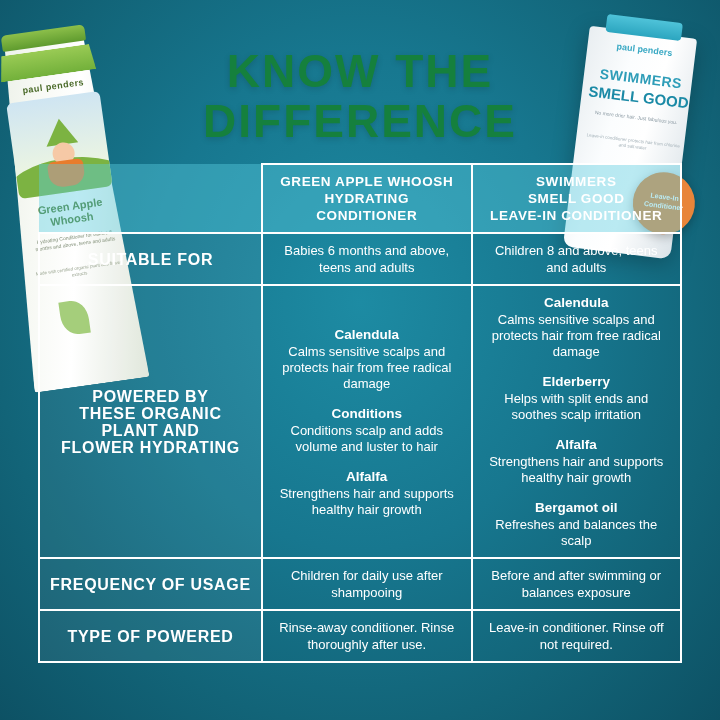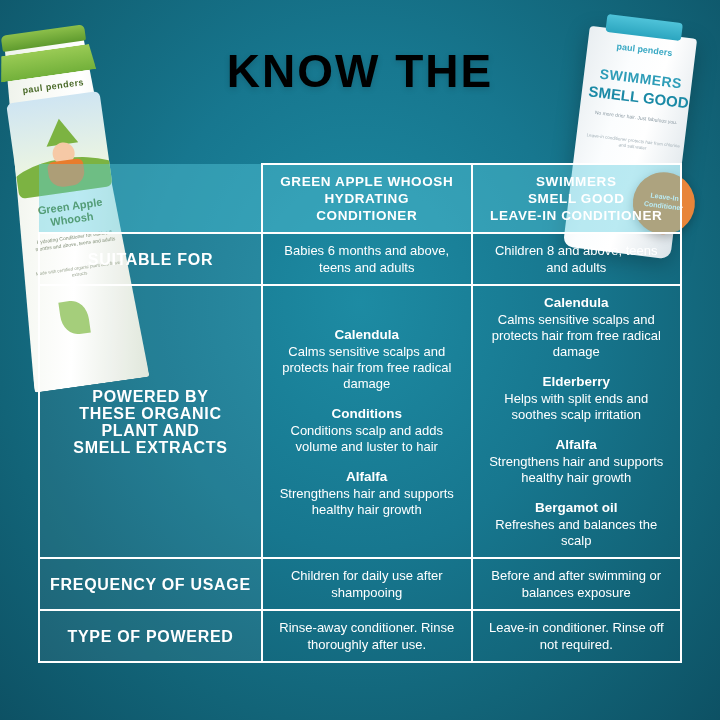--- a/index.html
+++ b/index.html
@@ -226,21 +226,21 @@
     font-weight: bold;
     line-height: 9px;
   }
 
   
   .heading {
     position: absolute;
     left: 0; right: 0;
     top: 46px;
     text-align: center;
-    color: #000000;
+    color: #15803d;
     font-size: 46px;
     font-weight: bold;
     letter-spacing: 2px;
     line-height: 50px;
     z-index: 3;
     text-shadow: 0 2px 6px rgba(0,0,0,.15);
   }
 
   
   .table-wrap {
@@ -328,20 +328,21 @@
   <div class="smell">SMELL GOOD</div>
   <div class="tiny">No more drier hair. Just fabulous you.</div>
   <div class="tiny2">Leave-in conditioner protects hair from chlorine and salt water</div>
   <div class="badge">
     <span>Leave-In Conditioner</span>
   </div>
 </div>
 
 <div class="heading">
   <span>KNOW THE</span><br>
+  <span>DIFFERENCE</span>
 </div>
 
 <div class="table-wrap">
   <table class="compare">
     <tbody>
       <tr class="hdr-row">
         <td class="col-label hdr-blank"></td>
         <td>
           <span>GREEN APPLE WHOOSH</span><br>
           <span>HYDRATING CONDITIONER</span>
@@ -357,21 +358,21 @@
         <td class="col-label rowlabel">SUITABLE FOR</td>
         <td class="cell">Babies 6 months and above, teens and adults</td>
         <td class="cell">Children 8 and above, teens and adults</td>
       </tr>
 
       <tr>
         <td class="col-label rowlabel">
           <span>POWERED BY</span><br>
           <span>THESE ORGANIC</span><br>
           <span>PLANT AND</span><br>
-          <span>SMELL EXTRACTS</span>
+          <span>FLOWER HYDRATING</span>
         </td>
         <td class="cell cell-ing">
           <div class="ing-block">
             <div class="ing-name">Calendula</div>
             <div class="ing-desc">Calms sensitive scalps and protects hair from free radical damage</div>
           </div>
           <div class="ing-block">
             <div class="ing-name">Conditions</div>
             <div class="ing-desc">Conditions scalp and adds volume and luster to hair</div>
           </div>

